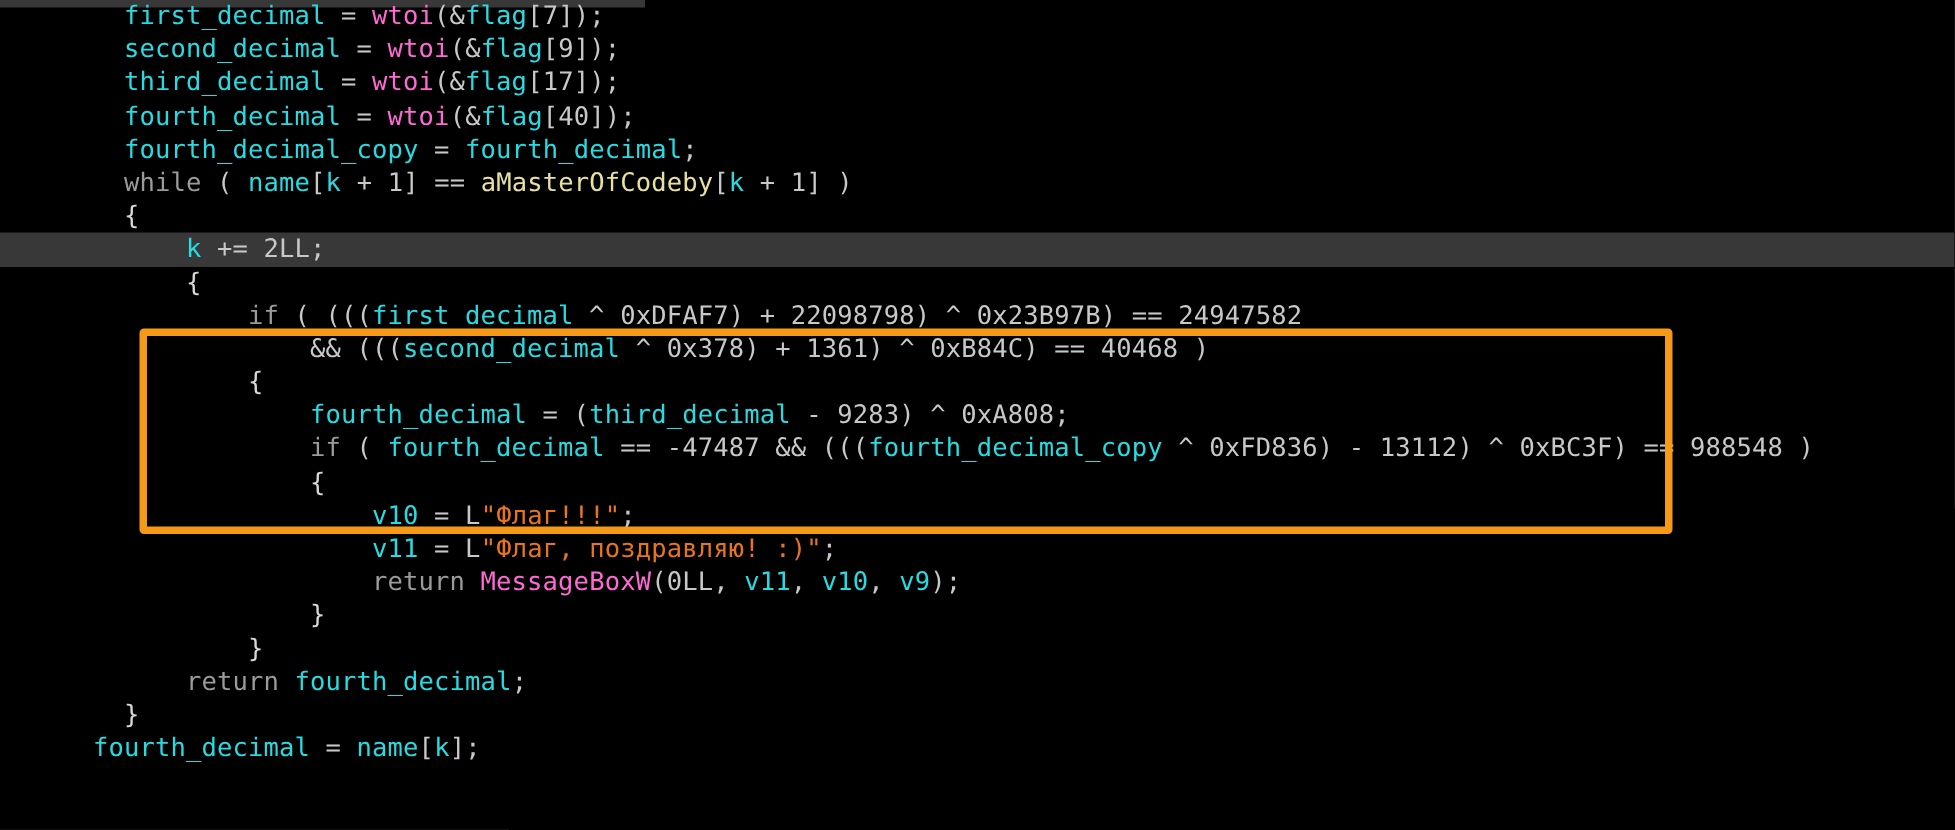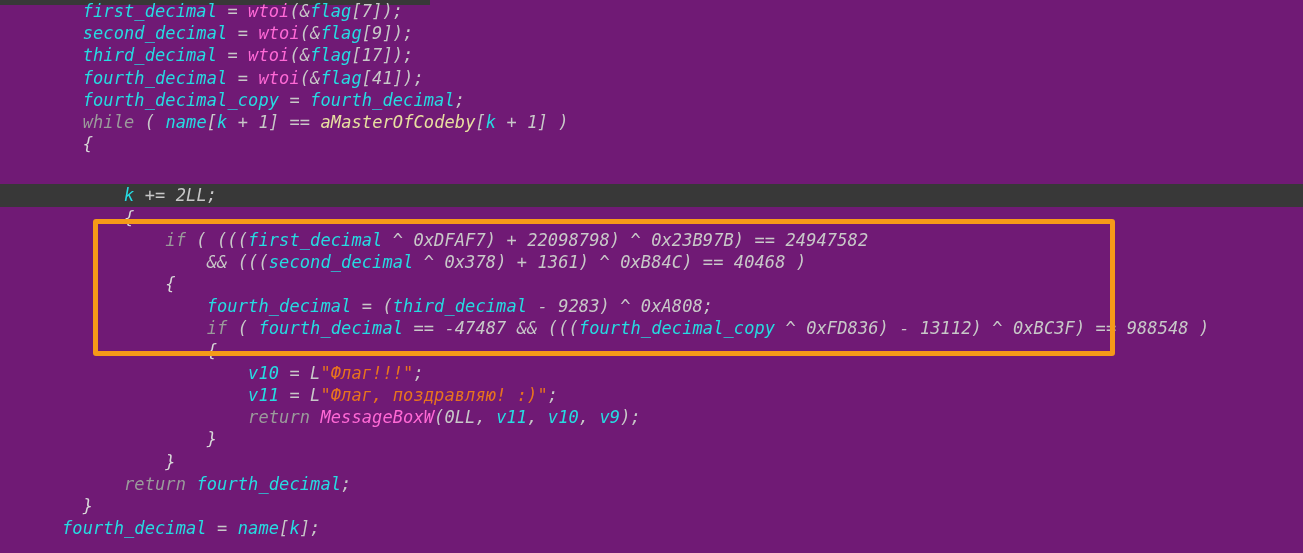--- a/index.html
+++ b/index.html
@@ -43,21 +43,20 @@
     height: 22.2px;
     line-height: 22.2px;
     font-size: 17px;
     letter-spacing: 0.1px;
     white-space: pre;
     color: #bfbfbf;
     padding-left: 0;
   }
   .code-line.highlight {
     background: #383838;
-    margin-top: 29px;
   }
   .code-line .ind { color: transparent; }
 
   
   .var   { color: #26dce2; }      
   .fn    { color: #ff69d6; }      
   .kw    { color: #9b9b9b; }      
   .num   { color: #c8c8c8; }      
   .punc  { color: #c8c8c8; }      
   .brace { color: #d8d8d8; }      
@@ -71,32 +70,32 @@
     left: 93px;
     top: 219px;
     width: 1022px;
     height: 137px;
     border: 5px solid #f59a18;
     border-radius: 3px;
     box-sizing: border-box;
     pointer-events: none;
   }
 </style>
-<style>.var{color:#26dce2;}.fn{color:#ff69d6;}.kw{color:#9b9b9b;}.num{color:#c8c8c8;}.punc{color:#c8c8c8;}.brace{color:#d8d8d8;}.glob{color:#e8e0a0;}.str{color:#e8741e;}.strpfx{color:#c8c8c8;}#decompiler-view{background:#701a75;font-style:italic;}.code-line.highlight,#top-band{background:#383838;}</style></head>
+<style>.var{color:#26dce2;}.fn{color:#ff69d6;}.kw{color:#9b9b9b;}.num{color:#c8c8c8;}.punc{color:#c8c8c8;}.brace{color:#d8d8d8;}.glob{color:#e8e0a0;}.str{color:#e8741e;}.strpfx{color:#c8c8c8;}#decompiler-view{background:#000000;}.code-line.highlight,#top-band{background:#383838;}</style></head>
 <body>
 
 <div id="decompiler-view">
 
   <div id="top-band"></div>
 
   <div id="code-lines">
       <div class="code-line"><span class="ind">        </span><span class="var">first_decimal</span><span class="punc"> = </span><span class="fn">wtoi</span><span class="punc">(&amp;</span><span class="var">flag</span><span class="punc">[</span><span class="num">7</span><span class="punc">]);</span></div>
       <div class="code-line"><span class="ind">        </span><span class="var">second_decimal</span><span class="punc"> = </span><span class="fn">wtoi</span><span class="punc">(&amp;</span><span class="var">flag</span><span class="punc">[</span><span class="num">9</span><span class="punc">]);</span></div>
       <div class="code-line"><span class="ind">        </span><span class="var">third_decimal</span><span class="punc"> = </span><span class="fn">wtoi</span><span class="punc">(&amp;</span><span class="var">flag</span><span class="punc">[</span><span class="num">17</span><span class="punc">]);</span></div>
-      <div class="code-line"><span class="ind">        </span><span class="var">fourth_decimal</span><span class="punc"> = </span><span class="fn">wtoi</span><span class="punc">(&amp;</span><span class="var">flag</span><span class="punc">[</span><span class="num">41</span><span class="punc">]);</span></div>
+      <div class="code-line"><span class="ind">        </span><span class="var">fourth_decimal</span><span class="punc"> = </span><span class="fn">wtoi</span><span class="punc">(&amp;</span><span class="var">flag</span><span class="punc">[</span><span class="num">40</span><span class="punc">]);</span></div>
       <div class="code-line"><span class="ind">        </span><span class="var">fourth_decimal_copy</span><span class="punc"> = </span><span class="var">fourth_decimal</span><span class="punc">;</span></div>
       <div class="code-line"><span class="ind">        </span><span class="kw">while</span><span class="punc"> ( </span><span class="var">name</span><span class="punc">[</span><span class="var">k</span><span class="punc"> + </span><span class="num">1</span><span class="punc">] == </span><span class="glob">aMasterOfCodeby</span><span class="punc">[</span><span class="var">k</span><span class="punc"> + </span><span class="num">1</span><span class="punc">] )</span></div>
       <div class="code-line"><span class="ind">        </span><span class="brace">{</span></div>
       <div class="code-line highlight"><span class="ind">            </span><span class="var">k</span><span class="punc"> += </span><span class="num">2LL</span><span class="punc">;</span></div>
       <div class="code-line"><span class="ind">            </span><span class="brace">{</span></div>
       <div class="code-line"><span class="ind">                </span><span class="kw">if</span><span class="punc"> ( (((</span><span class="var">first_decimal</span><span class="punc"> ^ </span><span class="num">0xDFAF7</span><span class="punc">) + </span><span class="num">22098798</span><span class="punc">) ^ </span><span class="num">0x23B97B</span><span class="punc">) == </span><span class="num">24947582</span></div>
       <div class="code-line"><span class="ind">                    </span><span class="punc">&amp;&amp; (((</span><span class="var">second_decimal</span><span class="punc"> ^ </span><span class="num">0x378</span><span class="punc">) + </span><span class="num">1361</span><span class="punc">) ^ </span><span class="num">0xB84C</span><span class="punc">) == </span><span class="num">40468</span><span class="punc"> )</span></div>
       <div class="code-line"><span class="ind">                </span><span class="brace">{</span></div>
       <div class="code-line"><span class="ind">                    </span><span class="var">fourth_decimal</span><span class="punc"> = (</span><span class="var">third_decimal</span><span class="punc"> - </span><span class="num">9283</span><span class="punc">) ^ </span><span class="num">0xA808</span><span class="punc">;</span></div>
       <div class="code-line"><span class="ind">                    </span><span class="kw">if</span><span class="punc"> ( </span><span class="var">fourth_decimal</span><span class="punc"> == </span><span class="num">-47487</span><span class="punc"> &amp;&amp; (((</span><span class="var">fourth_decimal_copy</span><span class="punc"> ^ </span><span class="num">0xFD836</span><span class="punc">) - </span><span class="num">13112</span><span class="punc">) ^ </span><span class="num">0xBC3F</span><span class="punc">) == </span><span class="num">988548</span><span class="punc"> )</span></div>

